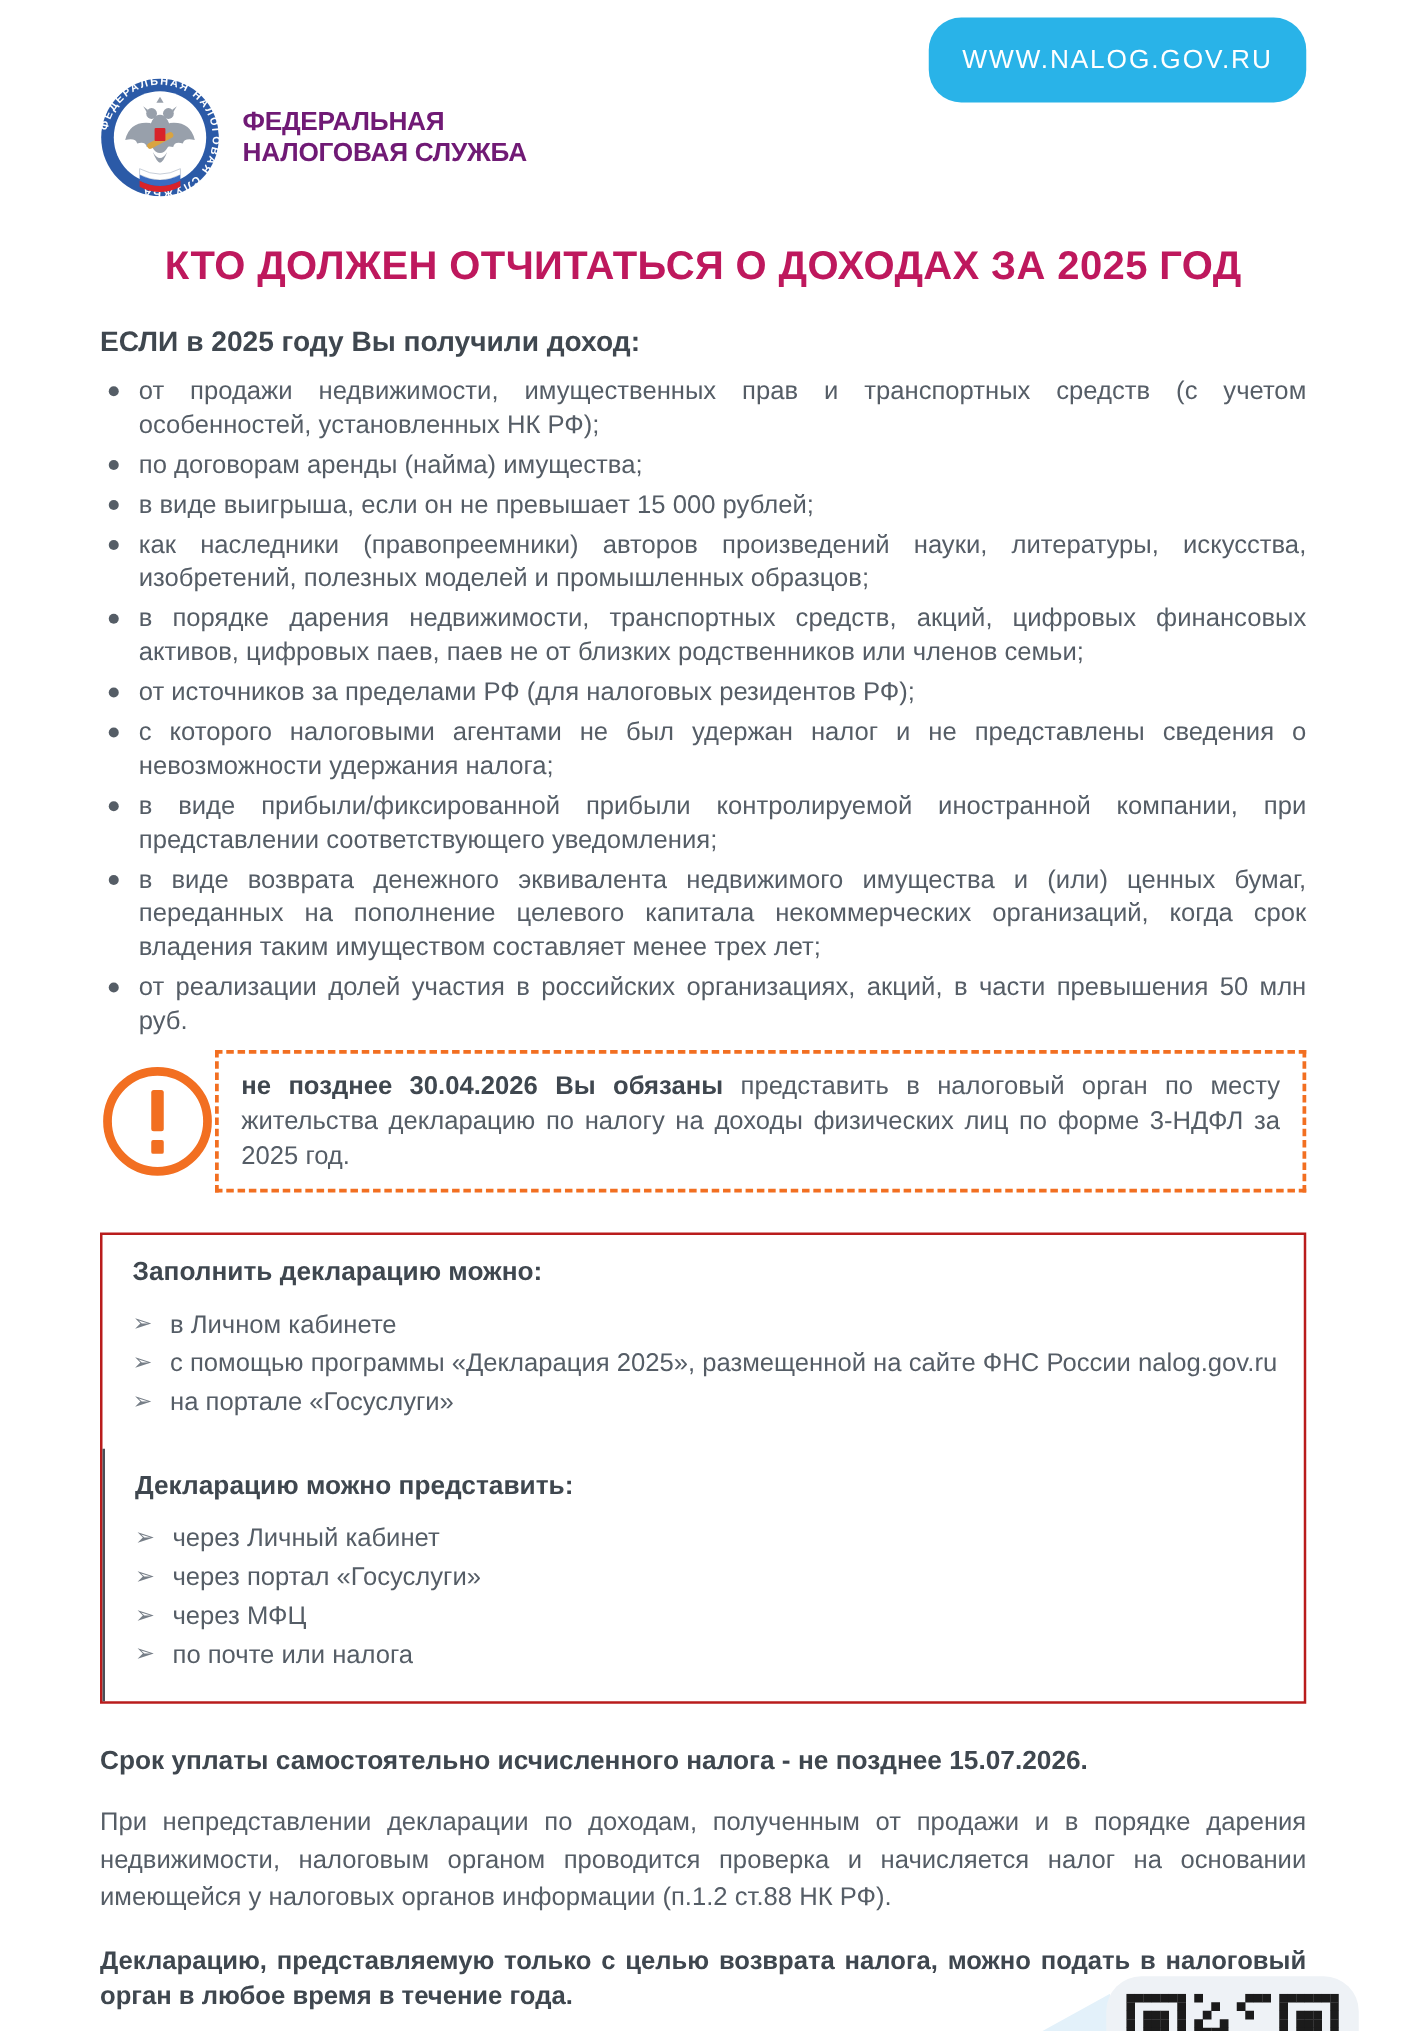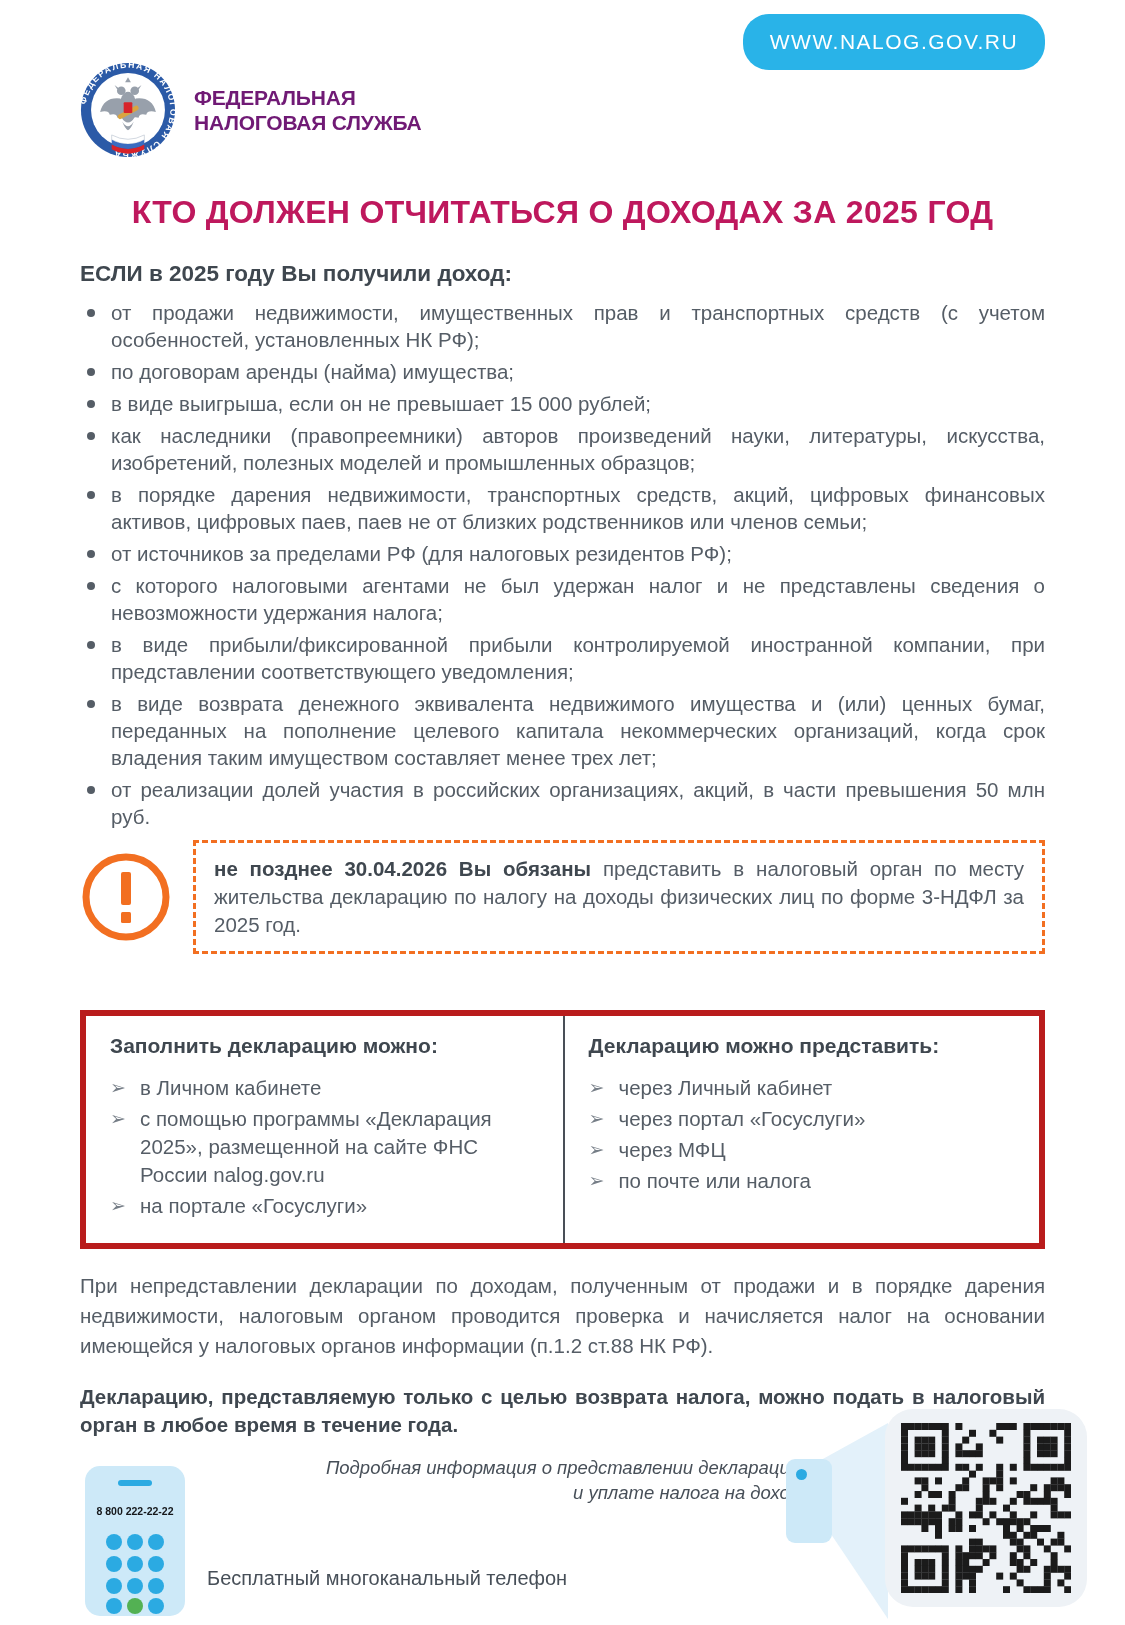--- a/index.html
+++ b/index.html
@@ -4,44 +4,44 @@
 <style>
   html,body{margin:0;padding:0;background:#ffffff;}
   .page{position:relative;width:1125px;height:1625px;background:#ffffff;overflow:hidden;
         font-family:"Liberation Sans","DejaVu Sans",sans-serif;color:#555d66;}
   .content{padding:0 80px;}
 
   
   .header{position:relative;padding-top:62px;height:100px;}
   .logo{display:flex;align-items:center;gap:18px;}
   .logo-text{font-weight:bold;font-size:21px;line-height:25px;color:#701a75;letter-spacing:-0.2px;}
-  .site-pill{position:absolute;right:0;top:14px;width:302px;height:56px;border-radius:26px;
+  .site-pill{position:absolute;right:0;top:14px;width:302px;height:68px;border-radius:26px;
              background:#29b3e8;color:#ffffff;font-size:21px;letter-spacing:1.5px;
              display:flex;align-items:center;justify-content:center;font-weight:400;cursor:pointer;}
 
   
   .title{margin:32px 0 0 0;text-align:center;font-size:32px;font-weight:bold;color:#be185d;letter-spacing:0.3px;}
   .intro{margin:30px 0 0 0;font-size:22.5px;font-weight:bold;color:#3f474f;}
 
   
   ul.income{list-style:none;margin:12px 0 0 0;padding:0;}
   ul.income li{position:relative;padding-left:31px;margin-bottom:5px;font-size:20.5px;
                line-height:27px;text-align:justify;color:#555d66;}
   ul.income li::before{content:"";position:absolute;left:7px;top:10px;width:8px;height:8px;
                border-radius:50%;background:#555d66;}
 
   
-  .warning{display:flex;align-items:center;gap:21px;margin-top:10px;}
+  .warning{display:flex;align-items:center;margin-top:10px;}
   .warn-icon{flex:0 0 92px;}
   .warn-box{flex:1;border:3px dashed #f26f21;padding:12px 18px;font-size:20.5px;line-height:28px;
             text-align:justify;color:#555d66;}
   .warn-box .b{font-weight:bold;color:#3f474f;}
 
   
-  .table{display:grid;grid-template-columns:1fr 1fr;border:6px solid #b91c1c;margin-top:56px;}
+  .table{display:grid;grid-template-columns:1fr;border:2px solid #b91c1c;margin-top:32px;}
   .cell{padding:18px 20px 20px 24px;}
   .cell.right{border-left:2px solid #494f57;}
   .cell .th{font-weight:bold;font-size:21px;color:#3f474f;margin-bottom:16px;}
   ul.arrow{list-style:none;margin:0;padding:0;}
   ul.arrow li{position:relative;padding-left:30px;font-size:20.5px;line-height:28px;color:#555d66;margin-bottom:3px;}
   ul.arrow li::before{content:"\27A2";position:absolute;left:0;top:0;color:#767e87;font-size:19px;}
 
   
   .bold-line{margin:34px 0 0 0;font-size:21px;font-weight:bold;color:#3f474f;}
   .para{margin:22px 0 0 0;font-size:20.5px;line-height:30px;text-align:justify;color:#555d66;}
@@ -147,20 +147,21 @@
         <ul class="arrow">
 
         <li>через Личный кабинет</li>
             <li>через портал «Госуслуги»</li>
             <li>через МФЦ</li>
             <li>по почте или налога</li>
           </ul>
       </div>
     </div>
 
+    <p class="bold-line">Срок уплаты самостоятельно исчисленного налога - не позднее 15.07.2026.</p>
     <p class="para">При непредставлении декларации по доходам, полученным от продажи и в порядке дарения недвижимости, налоговым органом проводится проверка и начисляется налог на основании имеющейся у налоговых органов информации (п.1.2 ст.88 НК РФ).</p>
 
     <div class="bottom">
       <p class="bold-para">Декларацию, представляемую только с целью возврата налога, можно подать в налоговый орган в любое время в течение года.</p>
 
       <div class="qr-caption">
         <div>Подробная информация о представлении декларации</div>
         <div>и уплате налога на доход</div>
       </div>
 

